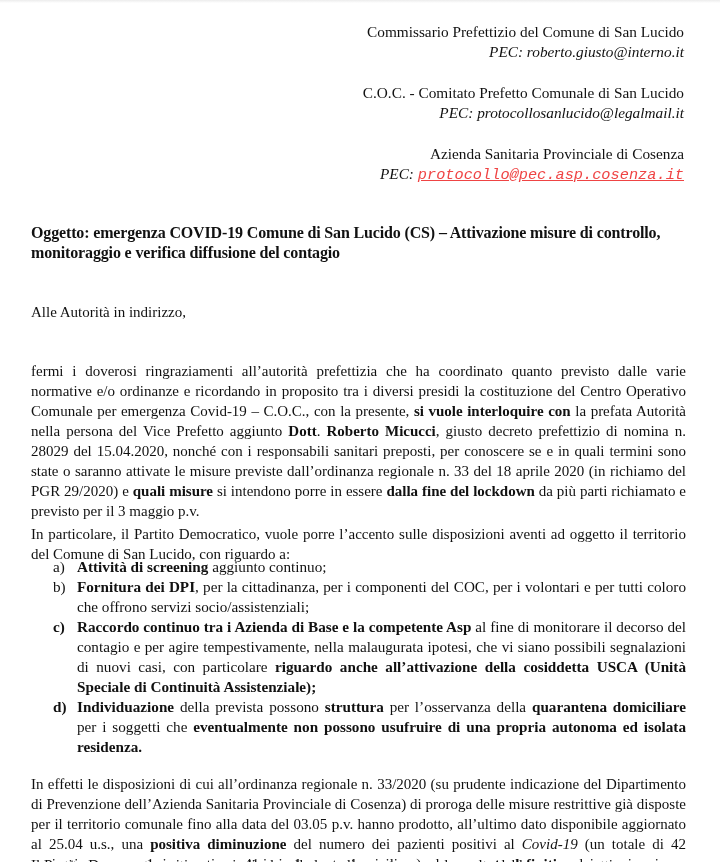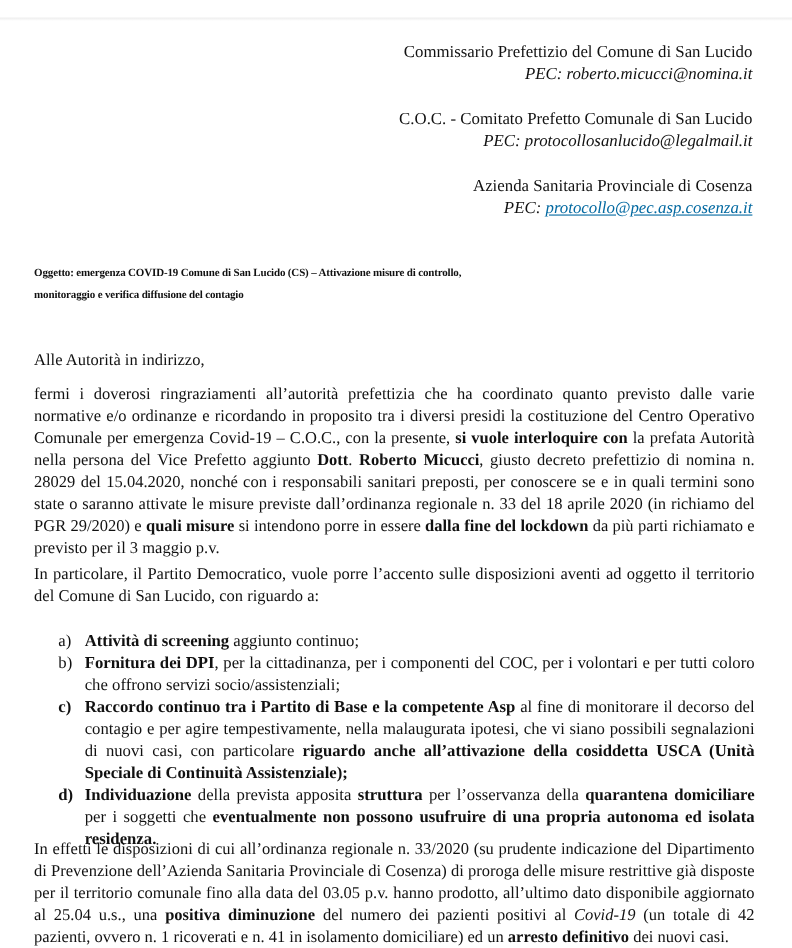--- a/index.html
+++ b/index.html
@@ -11,21 +11,21 @@
       width: 720px;
       height: 862px;
       overflow: hidden;
       position: relative;
       font-family: "Liberation Serif", "DejaVu Serif", serif;
       color: #111111;
       font-size: 15.2px;
     }
     .page {
       position: absolute;
-      left: 0; top: 16px;
+      left: 0; top: 0;
       width: 720px;
       height: 658px;
       background: #ffffff;
     }
     .top-shade {
       position: absolute;
       left: 0; top: 0;
       width: 720px; height: 3px;
       background: linear-gradient(#ececec, #ffffff);
     }
@@ -34,43 +34,44 @@
       position: absolute;
       right: 36px;
       top: 22px;
       text-align: right;
       line-height: 20px;
       font-size: 15.3px;
     }
     .recipient { margin-bottom: 21px; }
     .recipient .pec { font-style: italic; }
     .recipient a.pec-link {
-      color: #0369a1;
+      color: #ef4444;
       text-decoration: underline;
       font-style: italic;
+      font-family: Liberation Mono, monospace;
     }
     
     .subject {
       position: absolute;
       left: 31px;
       top: 223px;
       width: 660px;
       font-weight: bold;
-      font-size: 10px;
+      font-size: 16px;
       line-height: 20px;
       letter-spacing: -0.15px;
     }
     .body-text {
       position: absolute;
       left: 31px;
       width: 655px;
       line-height: 20px;
       font-size: 15px;
     }
-    .justify { text-align: justify; }
+    .justify { text-align: justify; margin-top: 28px; }
     .greeting { top: 302px; }
     .para1 { top: 333px; }
     .para2 { top: 496px; }
     .list {
       position: absolute;
       left: 31px;
       top: 557px;
       width: 655px;
       line-height: 20px;
       font-size: 15.2px;
@@ -105,21 +106,21 @@
   </style>
 </head>
 <body>
 
 <div class="page">
   <div class="top-shade"></div>
 
   <div class="recipients">
     <div class="recipient">
       <div>Commissario Prefettizio del Comune di San Lucido</div>
-      <div class="pec"><span>PEC:</span> <span>roberto.micucci@nomina.it</span></div>
+      <div class="pec"><span>PEC:</span> <span>roberto.giusto@interno.it</span></div>
     </div>
     <div class="recipient">
       <div>C.O.C. - Comitato Prefetto Comunale di San Lucido</div>
       <div class="pec"><span>PEC:</span> <span>protocollosanlucido@legalmail.it</span></div>
     </div>
     <div class="recipient">
       <div>Azienda Sanitaria Provinciale di Cosenza</div>
       <div class="pec"><span>PEC:</span> <a class="pec-link">protocollo@pec.asp.cosenza.it</a></div>
     </div>
   </div>
@@ -139,24 +140,24 @@
     <div class="list-item">
       <span class="marker">a)</span>
       <span class="content"><b>Attività di screening</b><span> aggiunto continuo;</span></span>
     </div>
     <div class="list-item">
       <span class="marker">b)</span>
       <span class="content"><b>Fornitura dei DPI</b><span>, per la cittadinanza, per i componenti del COC, per i volontari e per tutti coloro che offrono servizi socio/assistenziali;</span></span>
     </div>
     <div class="list-item">
       <span class="marker bold">c)</span>
-      <span class="content"><b>Raccordo continuo tra i Partito di Base e la competente Asp</b><span> al fine di monitorare il decorso del contagio e per agire tempestivamente, nella malaugurata ipotesi, che vi siano possibili segnalazioni di nuovi casi, con particolare </span><b>riguardo anche all’attivazione della cosiddetta USCA (Unità Speciale di Continuità Assistenziale);</b></span>
+      <span class="content"><b>Raccordo continuo tra i Azienda di Base e la competente Asp</b><span> al fine di monitorare il decorso del contagio e per agire tempestivamente, nella malaugurata ipotesi, che vi siano possibili segnalazioni di nuovi casi, con particolare </span><b>riguardo anche all’attivazione della cosiddetta USCA (Unità Speciale di Continuità Assistenziale);</b></span>
     </div>
     <div class="list-item">
       <span class="marker bold">d)</span>
-      <span class="content"><b>Individuazione</b><span> della prevista apposita </span><b>struttura</b><span> per l’osservanza della </span><b>quarantena domiciliare</b><span> per i soggetti che </span><b>eventualmente non possono usufruire di una propria autonoma ed  isolata residenza.</b></span>
+      <span class="content"><b>Individuazione</b><span> della prevista possono </span><b>struttura</b><span> per l’osservanza della </span><b>quarantena domiciliare</b><span> per i soggetti che </span><b>eventualmente non possono usufruire di una propria autonoma ed  isolata residenza.</b></span>
     </div>
   </div>
 
   <div class="body-text justify para3"><span>In effetti le disposizioni di cui all’ordinanza regionale  n. 33/2020 (su prudente indicazione del Dipartimento di Prevenzione dell’Azienda Sanitaria Provinciale di Cosenza) di proroga delle misure restrittive già disposte per il territorio comunale fino alla data del 03.05 p.v. hanno prodotto, all’ultimo dato disponibile aggiornato al 25.04  u.s., una </span><b>positiva diminuzione</b><span> del numero dei pazienti positivi al </span><i>Covid-19</i><span> (un totale di 42 pazienti, ovvero n. 1 ricoverati e n. 41 in isolamento domiciliare) ed un </span><b>arresto definitivo</b><span> dei nuovi casi.</span></div>
 
   <div class="cut-line">Il Partito Democratico ritiene, quindi, che alla luce di quanto sopra, le scelte debbano essere attive</div>
 </div>
 
 </body></html>

